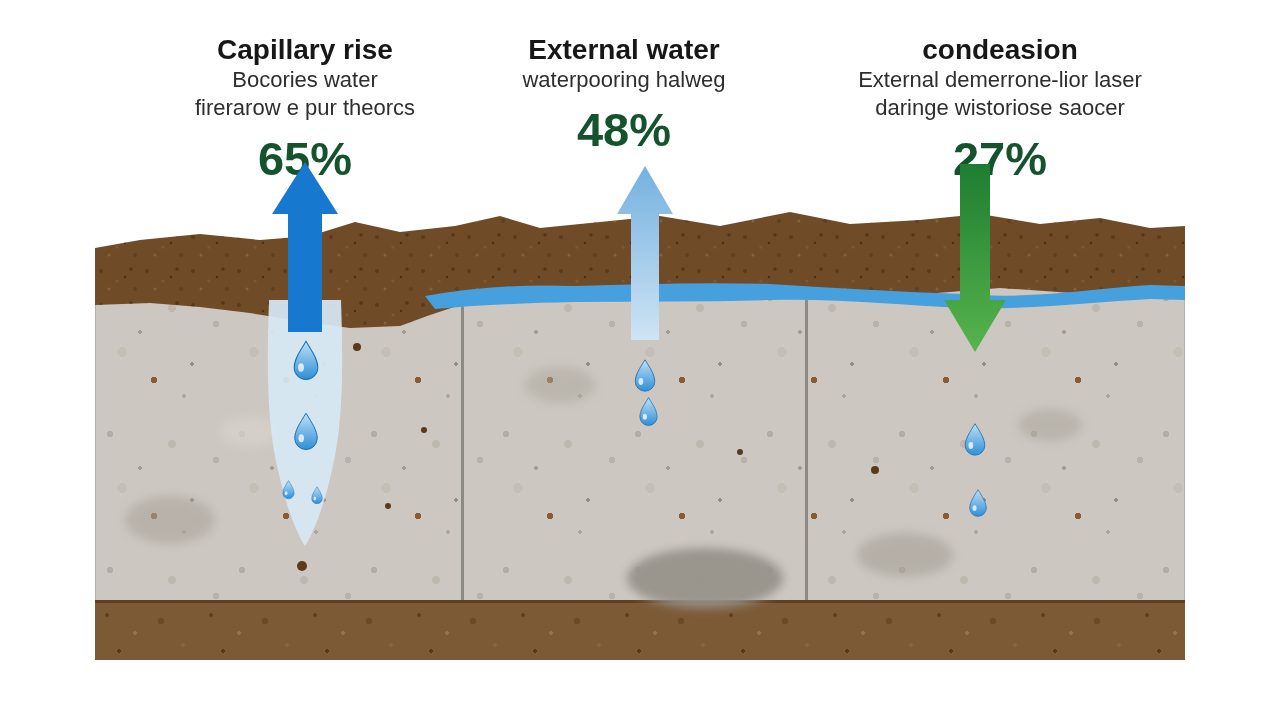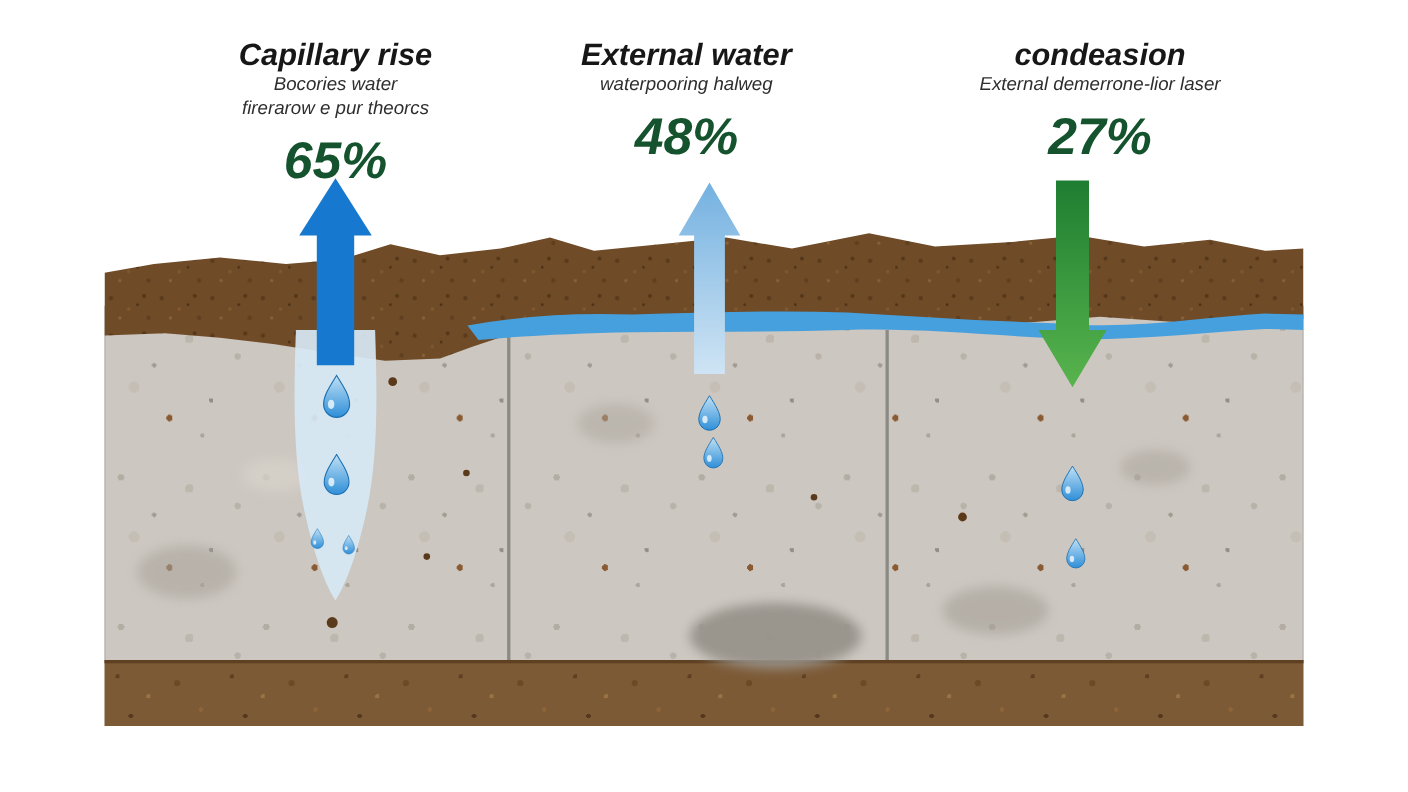--- a/index.html
+++ b/index.html
@@ -1,26 +1,26 @@
 <!DOCTYPE html>
 <html><head>
 <meta charset="utf-8">
 <style>
   * { margin:0; padding:0; box-sizing:border-box; }
   html,body { width:1280px; height:720px; background:#fff; overflow:hidden;
               font-family:"Liberation Sans", sans-serif; }
-  .stage { position:relative; width:1280px; height:720px; background:#ffffff;font-style:italic; }
+  .stage { position:relative; width:1280px; height:720px; background:#ffffff; }
 
   
   .col-header { position:absolute; top:34px; width:380px; text-align:center; }
   .col-header.c1 { left:115px; }
   .col-header.c2 { left:434px; }
   .col-header.c3 { left:810px; }
   .col-title   { font-size:28px; font-weight:bold; color:#171717; line-height:1.15; }
-  .col-sub     { font-size:17px; color:#2e2e2e; line-height:1.28; }
+  .col-sub     { font-size:22px; color:#2e2e2e; line-height:1.28; }
   .col-percent { font-size:47px; font-weight:bold; color:#14532d; margin-top:8px; }
 
   
   .concrete {
     position:absolute; left:95px; top:278px; width:1090px; height:322px;
     background-color:#ccc7c0;
     background-image:
       radial-gradient(3px 3px at 14px 20px,  #b2aca3 98%, transparent 100%),
       radial-gradient(2px 2px at 44px 54px,  #a19b92 98%, transparent 100%),
       radial-gradient(4px 4px at 76px 30px,  #bdb7ae 98%, transparent 100%),
@@ -67,20 +67,21 @@
 
   <div class="col-header c2">
     <div class="col-title">External water</div>
     <div class="col-sub">waterpooring halweg</div>
     <div class="col-percent">48%</div>
   </div>
 
   <div class="col-header c3">
     <div class="col-title">condeasion</div>
     <div class="col-sub">External demerrone-lior laser</div>
+    <div class="col-sub">daringe wistoriose saocer</div>
     <div class="col-percent">27%</div>
   </div>
 
   <div class="concrete"></div>
   <div class="divider d1"></div>
   <div class="divider d2"></div>
   <div class="bottom-soil"></div>
 
   <svg id="topsoil-svg" class="layer-svg" width="1090" height="150">
     <defs>

